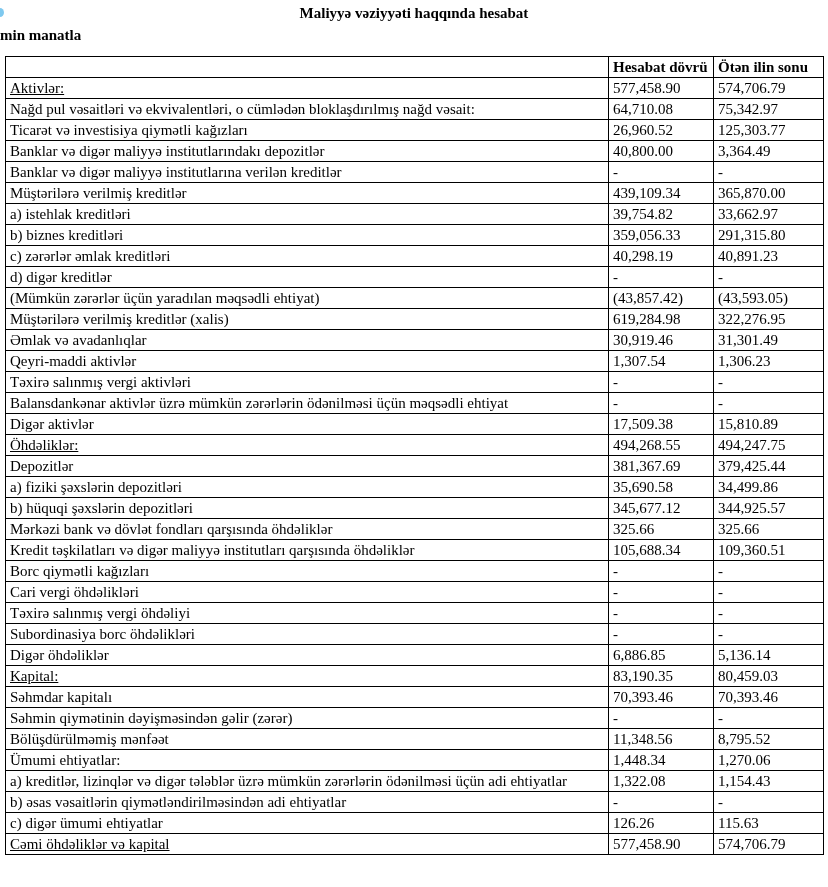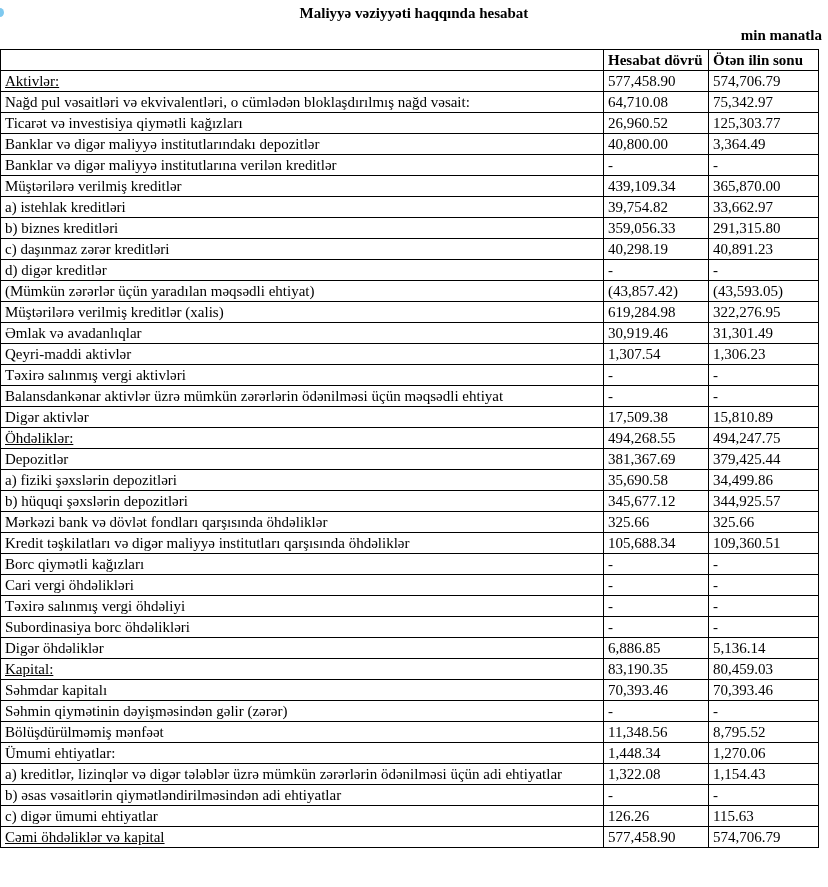--- a/index.html
+++ b/index.html
@@ -25,31 +25,32 @@
     border-radius: 50%;
   }
   .doc-title {
     text-align: center;
     font-weight: bold;
     font-size: 15px;
     padding-top: 5px;
     line-height: 16px;
   }
   .unit-note {
-    text-align: right;
+    text-align: left;
     font-weight: bold;
     font-size: 15px;
     padding-right: 6px;
     margin-top: 7px;
-    margin-bottom: 6px;
+    margin-bottom: 13px;
     line-height: 15px;
   }
   table.fin-table {
     border-collapse: collapse;
     table-layout: fixed;
+    margin-left: 5px;
     width: 818px;
   }
   table.fin-table th,
   table.fin-table td {
     border: 1px solid #000000;
     height: 20px;
     padding: 0 4px;
     font-size: 15px;
     line-height: 16px;
     text-align: left;
@@ -126,21 +127,21 @@
         <td>a) istehlak kreditləri</td>
         <td>39,754.82</td>
         <td>33,662.97</td>
       </tr>
       <tr>
         <td>b) biznes kreditləri</td>
         <td>359,056.33</td>
         <td>291,315.80</td>
       </tr>
       <tr>
-        <td>c) daşınmaz zərər kreditləri</td>
+        <td>c) zərərlər əmlak kreditləri</td>
         <td>40,298.19</td>
         <td>40,891.23</td>
       </tr>
       <tr>
         <td>d) digər kreditlər</td>
         <td>-</td>
         <td>-</td>
       </tr>
       <tr>
         <td>(Mümkün zərərlər üçün yaradılan məqsədli ehtiyat)</td>

